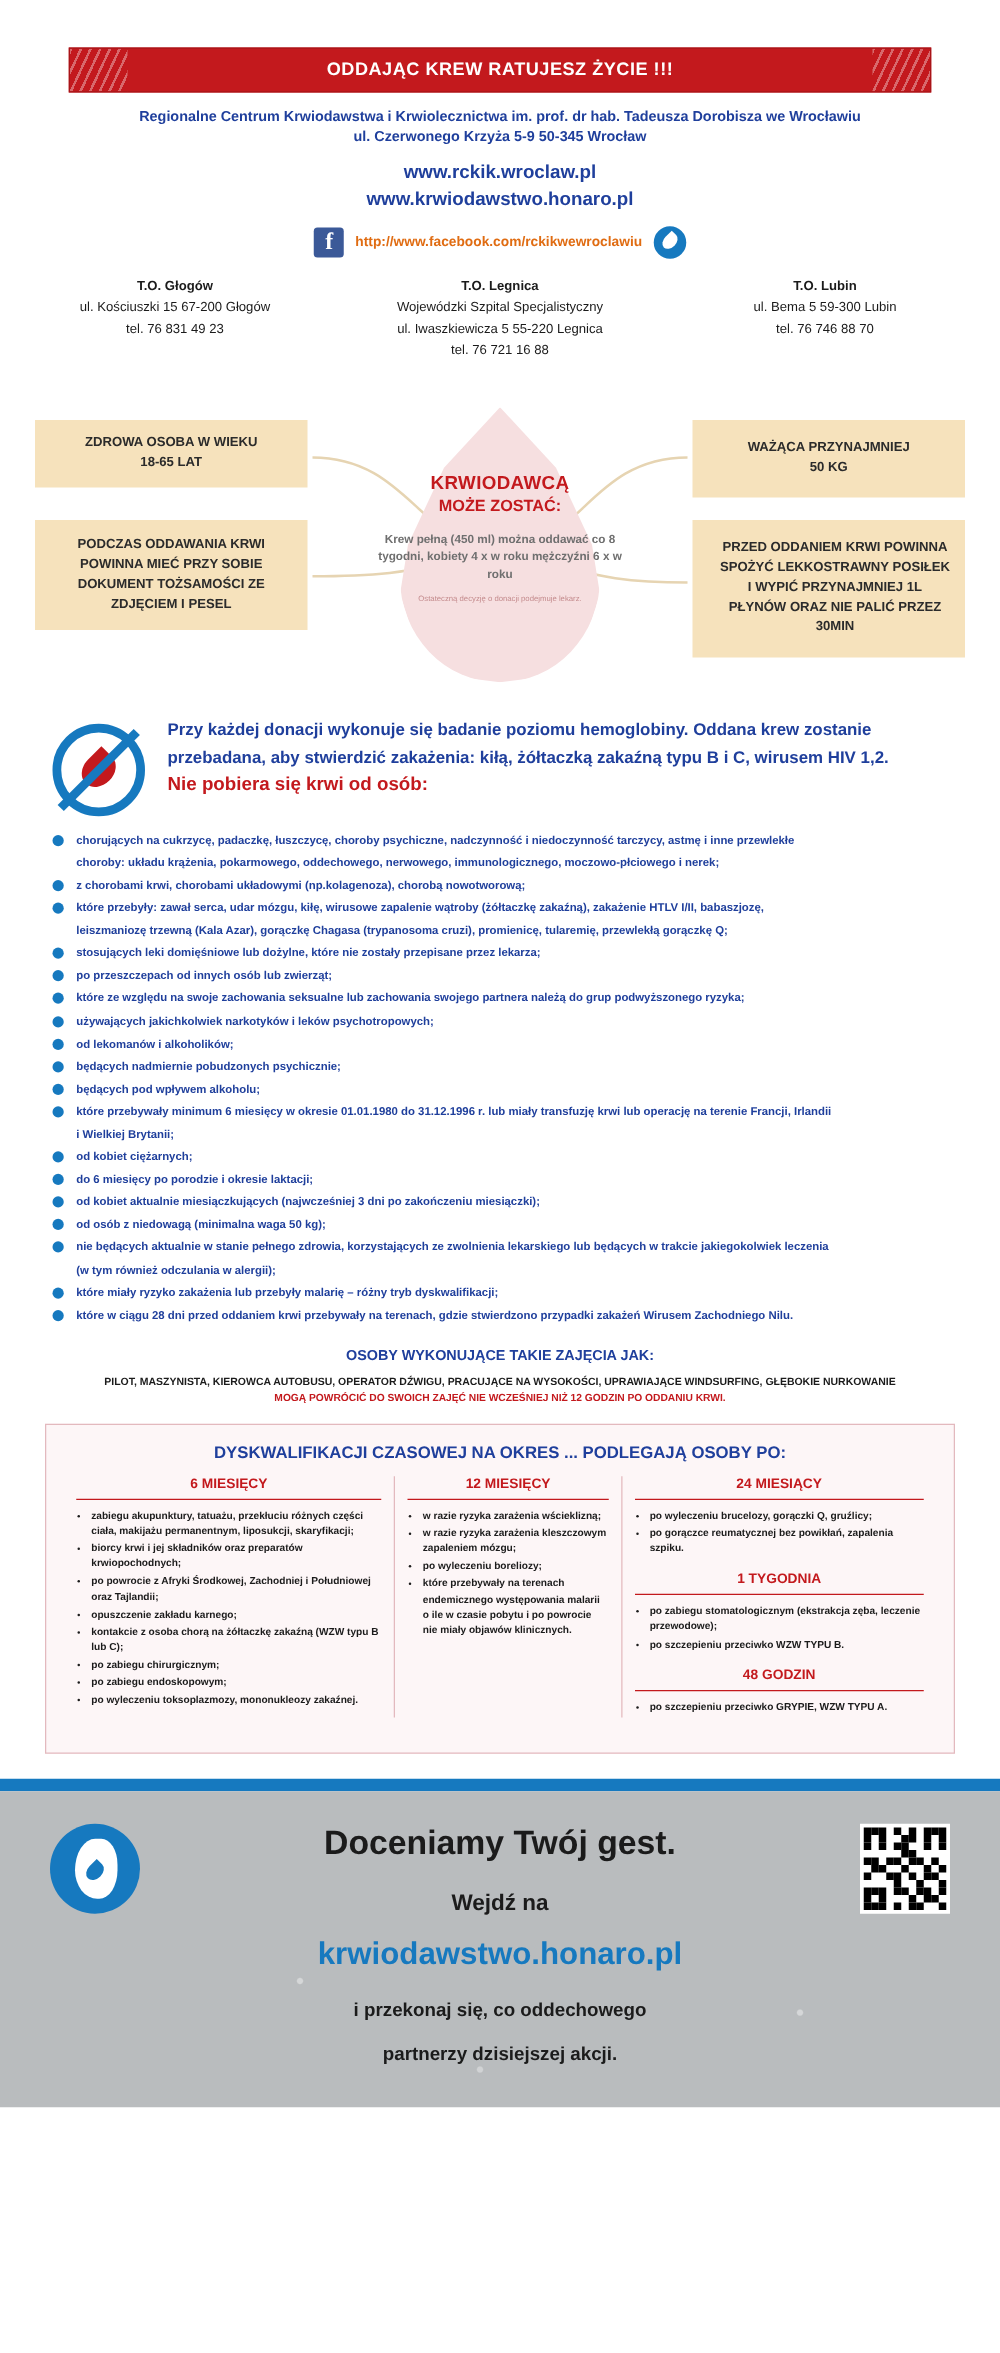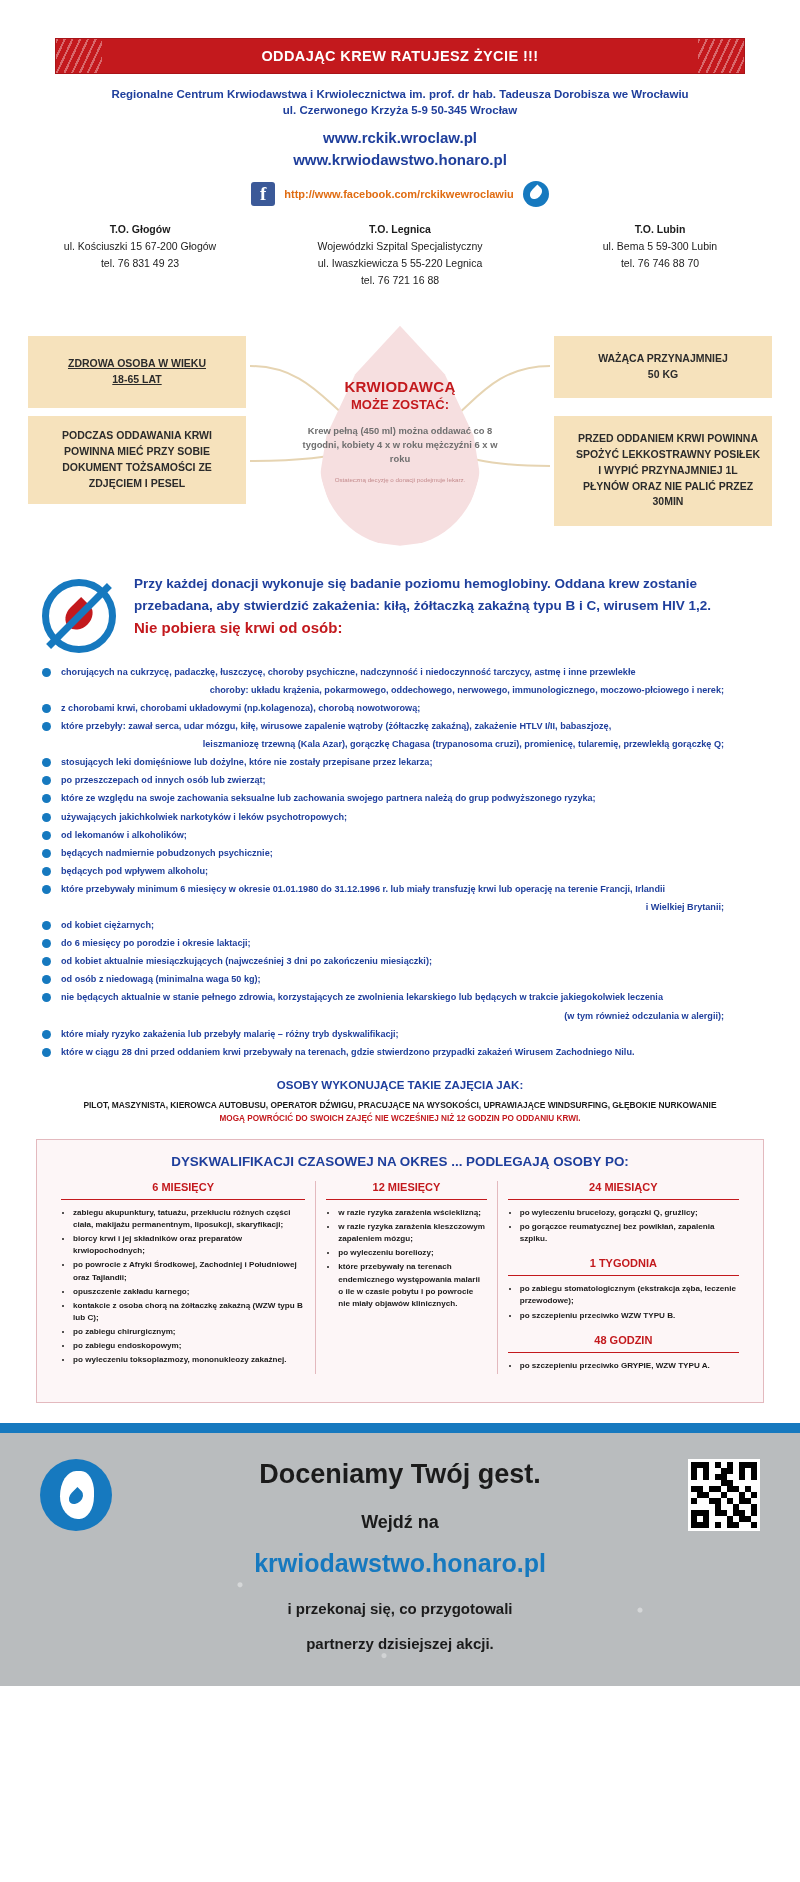--- a/index.html
+++ b/index.html
@@ -67,21 +67,21 @@
   .office b { font-weight:bold; }
 
   
   .elig { position:relative; margin-top:26px; height:245px; }
   .ebox {
     position:absolute; background:#f6e2bc; color:#2b2b2b;
     font-weight:bold; font-size:10.5px; text-align:center;
     line-height:1.5; padding:12px 10px;
     display:flex; align-items:center; justify-content:center;
   }
-  .ebox.b1 { left:28px;  top:20px;  width:218px; height:72px;text-decoration:underline; }
+  .ebox.b1 { left:28px;  top:20px;  width:218px; height:54px; }
   .ebox.b2 { left:28px;  top:100px; width:218px; height:88px; }
   .ebox.b3 { right:28px; top:20px;  width:218px; height:62px; }
   .ebox.b4 { right:28px; top:100px; width:218px; height:110px;padding-left:20px; }
 
   .drop-center {
     position:absolute; left:50%; top:6px; transform:translateX(-50%);
     width:196px; height:232px; text-align:center;
   }
   .drop-shape {
     position:absolute; left:50%; top:4px; transform:translateX(-50%);
@@ -109,21 +109,21 @@
     width:24px;height:30px;background:#c3191d;border-radius:0 60% 60% 60%;
   }
   .no-blood .bar {
     position:absolute;left:50%;top:50%;width:86px;height:7px;background:#1679bf;
     transform:translate(-50%,-50%) rotate(-45deg);
   }
   .hemo-txt { color:#1f3f9c; font-weight:bold; font-size:13.5px; line-height:1.62; }
   .hemo-txt .red { color:#c3191d; font-size:15px; }
 
   
-  .excl { padding:12px 76px 0 42px;text-align:right; }
+  .excl { padding:12px 76px 0 42px; }
   .excl .row { display:flex; gap:10px; margin-bottom:4px; }
   .excl .bullet {
     flex:0 0 auto; width:9px;height:9px;border-radius:50%;background:#1679bf;margin-top:3px;
   }
   .excl .txt { color:#1f3f9c; font-weight:bold; font-size:9.1px; line-height:1.55; }
   .excl .cont { margin-left:19px; }
 
   
   .jobs { text-align:center; padding:16px 40px 0 40px; }
   .jobs .h { color:#1f3f9c; font-weight:bold; font-size:11.5px; }
@@ -402,21 +402,21 @@
   <div class="footer">
     <div class="foot-top">
       <div class="foot-logo">
         <span class="face"></span>
         <span class="drop2"></span>
       </div>
       <div class="foot-mid">
         <div class="big">Doceniamy Twój gest.</div>
         <div class="wejdz">Wejdź na</div>
         <div class="url">krwiodawstwo.honaro.pl</div>
-        <div class="l3">i przekonaj się, co przygotowali</div>
+        <div class="l3">i przekonaj się, co oddechowego</div>
         <div class="l4">partnerzy dzisiejszej akcji.</div>
       </div>
       <div class="qr">
         <div class="qr-grid">
           <i class="on"></i>
             <i class="on"></i>
             <i class="on"></i>
             <i></i>
             <i class="on"></i>
             <i></i>

